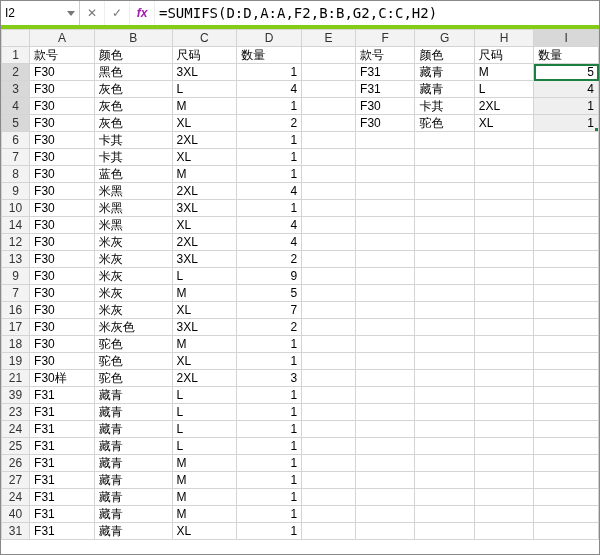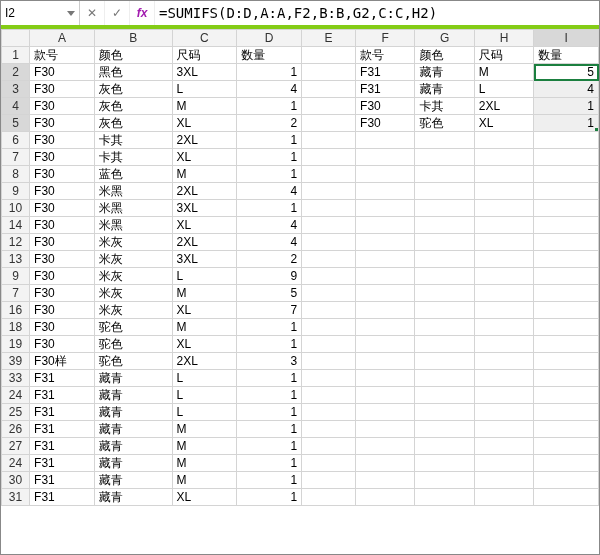--- a/index.html
+++ b/index.html
@@ -271,20 +271,32 @@
             <td class="txt">米灰</td>
             <td class="txt">XL</td>
             <td class="num">7</td>
             <td class="txt"></td>
             <td class="txt"></td>
             <td class="txt"></td>
             <td class="txt"></td>
             <td class="num"></td>
           </tr>
           <tr>
+            <td class="rowhdr">17</td>
+            <td class="txt">F30</td>
+            <td class="txt">米灰色</td>
+            <td class="txt">3XL</td>
+            <td class="num">2</td>
+            <td class="txt"></td>
+            <td class="txt"></td>
+            <td class="txt"></td>
+            <td class="txt"></td>
+            <td class="num"></td>
+          </tr>
+          <tr>
             <td class="rowhdr">18</td>
             <td class="txt">F30</td>
             <td class="txt">驼色</td>
             <td class="txt">M</td>
             <td class="num">1</td>
             <td class="txt"></td>
             <td class="txt"></td>
             <td class="txt"></td>
             <td class="txt"></td>
             <td class="num"></td>
@@ -295,33 +307,45 @@
             <td class="txt">驼色</td>
             <td class="txt">XL</td>
             <td class="num">1</td>
             <td class="txt"></td>
             <td class="txt"></td>
             <td class="txt"></td>
             <td class="txt"></td>
             <td class="num"></td>
           </tr>
           <tr>
-            <td class="rowhdr">39</td>
+            <td class="rowhdr">21</td>
             <td class="txt">F30样</td>
             <td class="txt">驼色</td>
             <td class="txt">2XL</td>
             <td class="num">3</td>
             <td class="txt"></td>
             <td class="txt"></td>
             <td class="txt"></td>
             <td class="txt"></td>
             <td class="num"></td>
           </tr>
           <tr>
-            <td class="rowhdr">33</td>
+            <td class="rowhdr">39</td>
+            <td class="txt">F31</td>
+            <td class="txt">藏青</td>
+            <td class="txt">L</td>
+            <td class="num">1</td>
+            <td class="txt"></td>
+            <td class="txt"></td>
+            <td class="txt"></td>
+            <td class="txt"></td>
+            <td class="num"></td>
+          </tr>
+          <tr>
+            <td class="rowhdr">23</td>
             <td class="txt">F31</td>
             <td class="txt">藏青</td>
             <td class="txt">L</td>
             <td class="num">1</td>
             <td class="txt"></td>
             <td class="txt"></td>
             <td class="txt"></td>
             <td class="txt"></td>
             <td class="num"></td>
           </tr>
@@ -379,21 +403,21 @@
             <td class="txt">藏青</td>
             <td class="txt">M</td>
             <td class="num">1</td>
             <td class="txt"></td>
             <td class="txt"></td>
             <td class="txt"></td>
             <td class="txt"></td>
             <td class="num"></td>
           </tr>
           <tr>
-            <td class="rowhdr">30</td>
+            <td class="rowhdr">40</td>
             <td class="txt">F31</td>
             <td class="txt">藏青</td>
             <td class="txt">M</td>
             <td class="num">1</td>
             <td class="txt"></td>
             <td class="txt"></td>
             <td class="txt"></td>
             <td class="txt"></td>
             <td class="num"></td>
           </tr>

